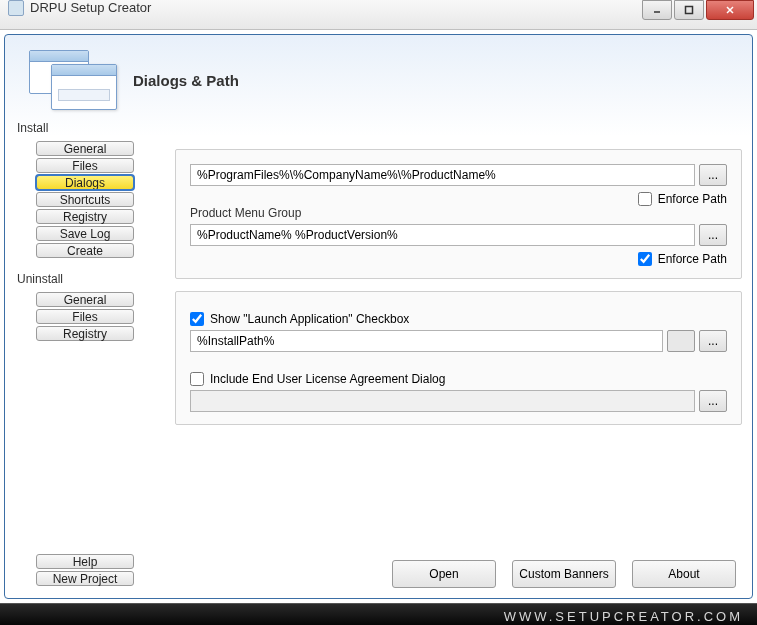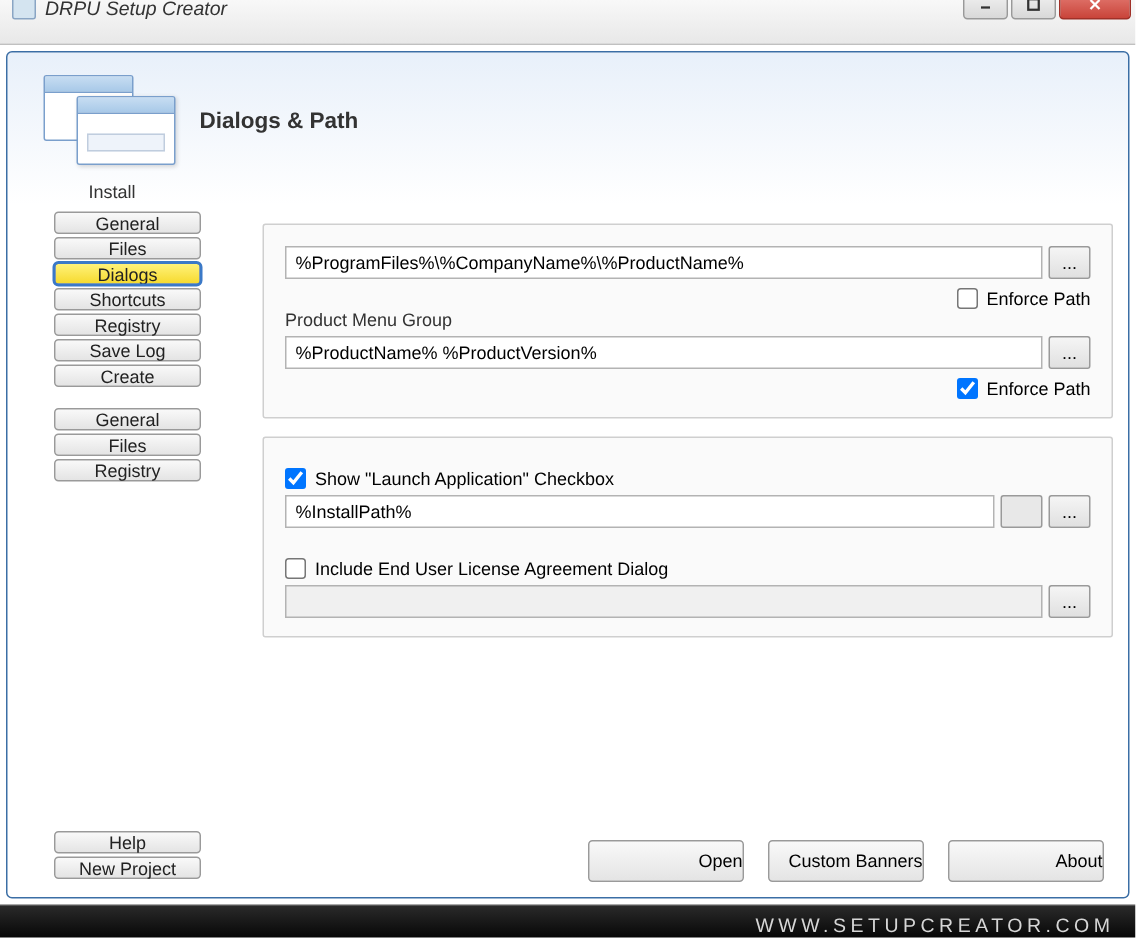--- a/index.html
+++ b/index.html
@@ -1,18 +1,18 @@
 <!DOCTYPE html>
 <html><head>
 <meta charset="utf-8">
 <style>
 * { box-sizing: border-box; margin: 0; padding: 0; }
 body { font-family: 'Segoe UI', Tahoma, sans-serif; font-size: 12px; background: #fff; width: 757px; height: 625px; overflow: hidden; }
 
-.titlebar { height: 30px; background: linear-gradient(to bottom, #f8f8f8, #e8e8e8); border-bottom: 1px solid #c0c0c0; display: flex; align-items: flex-end; padding: 0 0 16px 8px; font-style: italic; }
+.titlebar { height: 30px; background: linear-gradient(to bottom, #f8f8f8, #e8e8e8); border-bottom: 1px solid #c0c0c0; display: flex; align-items: flex-start; padding: 0 0 0 8px; }
 .titlebar-icon { width: 16px; height: 16px; margin-right: 6px; background: #d4e4f0; border: 1px solid #8aa5c4; border-radius: 2px; }
 .titlebar-text { flex: 1; color: #333; font-size: 13px; }
 .winbtns { display: flex; height: 20px; margin-right: 3px; }
 .winbtn { width: 30px; height: 20px; border: 1px solid #999; background: linear-gradient(to bottom, #f4f4f4, #d8d8d8); display: flex; align-items: center; justify-content: center; margin-left: 0; border-radius: 0 0 3px 3px; cursor: default; }
 .winbtn + .winbtn { margin-left: 2px; }
 .winbtn.close { background: linear-gradient(to bottom, #e68078, #c9443a); border-color: #a03028; color: #fff; width: 48px; }
 .winbtn svg { width: 10px; height: 10px; }
 
 .outer { border: 1px solid #3b6ea5; border-radius: 4px; margin: 4px; height: 565px; background: linear-gradient(to bottom, #e8f0fa 0%, #ffffff 18%, #ffffff 100%); padding: 6px 10px 10px; display: flex; flex-direction: column; }
 
@@ -21,40 +21,40 @@
 .banner-icon .w1 { position: absolute; left: 0; top: 0; width: 60px; height: 44px; border: 1px solid #7a9fcc; background: #fff; border-radius: 2px; }
 .banner-icon .w1::before { content:""; position:absolute; top:0; left:0; right:0; height:10px; background:linear-gradient(to bottom,#c7ddf2,#a8c9e8); border-bottom:1px solid #7a9fcc; }
 .banner-icon .w2 { position: absolute; left: 22px; top: 14px; width: 66px; height: 46px; border: 1px solid #7a9fcc; background: #fff; border-radius: 2px; box-shadow: 1px 1px 3px rgba(0,0,0,.15); }
 .banner-icon .w2::before { content:""; position:absolute; top:0; left:0; right:0; height:10px; background:linear-gradient(to bottom,#c7ddf2,#a8c9e8); border-bottom:1px solid #7a9fcc; }
 .banner-icon .w2::after { content:""; position:absolute; left:6px; right:6px; bottom:8px; height:10px; background:#eef3fa; border:1px solid #c0cdde; }
 .banner-title { font-size: 15px; font-weight: bold; color: #333; }
 
 .body { flex: 1; display: flex; gap: 20px; }
 .sidebar { width: 140px; display: flex; flex-direction: column; }
 .group { margin-bottom: 10px; }
-.group-label { color: #333; padding: 2px 2px 4px; margin-left: 42px; }
+.group-label { color: #333; padding: 2px 2px 4px; }
 .nav-btn { width: 98px; height: 15px; margin: 2px auto; display: block; background: linear-gradient(to bottom,#f9f9f9,#e4e4e4); border: 1px solid #9a9a9a; border-radius: 3px; font-size: 12px; color: #222; cursor: default; }
 .nav-btn.selected { background: linear-gradient(to bottom, #fff27a, #f6da2e); border: 1px solid #888; outline: 2px solid #3b79c7; outline-offset: -1px; }
 
 .bottom-stack { margin-top: auto; }
 .main { flex: 1; display: flex; flex-direction: column; gap: 12px; }
 .panel { border: 1px solid #cfcfcf; border-radius: 2px; padding: 14px 14px 12px; background: #fafafa; }
 .panel.first { margin-top: 30px; }
 .fieldlabel { color: #333; margin-bottom: 4px; }
 .row { display: flex; align-items: flex-start; gap: 4px; }
 .txt { flex: 1; height: 22px; border: 1px solid #b3b3b3; background: #fff; padding: 2px 6px; font-size: 12px; font-family: inherit; }
 .txt.disabled { background: #f0f0f0; color: #777; }
 .browse { width: 28px; height: 22px; border: 1px solid #9a9a9a; background: linear-gradient(to bottom,#f5f5f5,#e0e0e0); border-radius: 2px; font-size: 12px; cursor: default; }
 .browse.disabled { background:#e8e8e8; color:#888; }
 .chkrow { display: flex; align-items: flex-end; gap: 6px; justify-content: flex-end; margin-top: 6px; }
 .chkrow.left { justify-content: flex-start; margin-bottom: 4px; }
 input[type=checkbox] { width: 14px; height: 14px; }
 
 .actionbar { display: flex; gap: 16px; justify-content: flex-end; padding: 6px 6px 0 0; margin-top: auto; }
-.actionbtn { width: 104px; height: 28px; border: 1px solid #9a9a9a; background: linear-gradient(to bottom,#f9f9f9,#e4e4e4); border-radius: 3px; font-size: 12px; cursor: default; text-align: right; }
+.actionbtn { width: 104px; height: 28px; border: 1px solid #9a9a9a; background: linear-gradient(to bottom,#f9f9f9,#e4e4e4); border-radius: 3px; font-size: 12px; cursor: default; }
 
 .footer { height: 26px; background: linear-gradient(to bottom, #2a2a2a, #000); color: #d6d6d6; font-family: Verdana, sans-serif; font-size: 13px; letter-spacing: 3px; display: flex; align-items: center; justify-content: flex-end; padding-right: 14px; border-top: 1px solid #555; }
 </style>
 </head>
 <body>
 
 <div class="titlebar">
   <div class="titlebar-icon"></div>
   <div class="titlebar-text">DRPU Setup Creator</div>
   <div class="winbtns">
@@ -94,20 +94,21 @@
             <button class="nav-btn">General</button>
             <button class="nav-btn">Files</button>
             <button class="nav-btn selected">Dialogs</button>
             <button class="nav-btn">Shortcuts</button>
             <button class="nav-btn">Registry</button>
             <button class="nav-btn">Save Log</button>
             <button class="nav-btn">Create</button>
           </div>
       </div>
       <div class="group">
+        <div class="group-label">Uninstall</div>
         <div id="uninstall-items">
             <button class="nav-btn">General</button>
             <button class="nav-btn">Files</button>
             <button class="nav-btn">Registry</button>
           </div>
       </div>
       <div class="bottom-stack" id="bottom-items">
           <button class="nav-btn">Help</button>
           <button class="nav-btn">New Project</button>
         </div>

